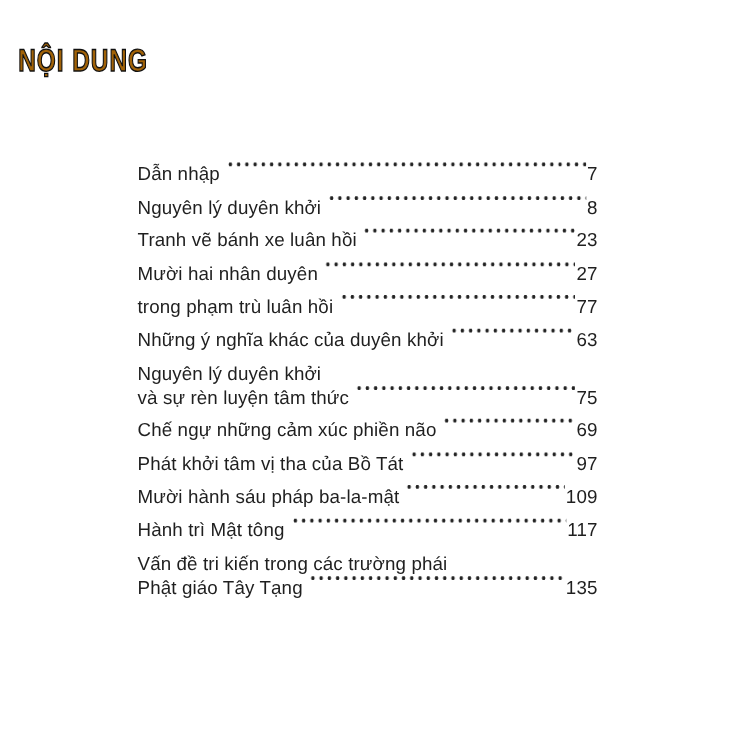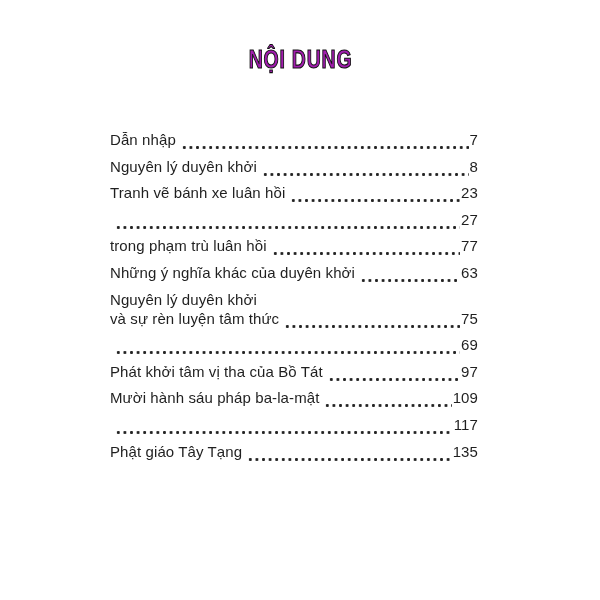--- a/index.html
+++ b/index.html
@@ -7,26 +7,25 @@
     position: relative;
     width: 600px;
     height: 600px;
     background: #ffffff;
     font-family: "Liberation Sans", "DejaVu Sans", sans-serif;
     color: #1f1f1f;
     overflow: hidden;
   }
   .page-title {
     position: absolute;
-    top: 47px;
+    top: 37px;
     left: 0;
     right: 0;
-    text-align: center;
     line-height: 25px;
-    color: #a21caf;
+    color: #a16207;
   }
   .page-title .condensed {
     display: inline-block;
     font-size: 25px;
     font-weight: 800;
     letter-spacing: 1px;
     transform: scaleX(0.78);
     transform-origin: center;
     -webkit-text-stroke: 1.1px #101010;
     white-space: nowrap;
@@ -35,21 +34,21 @@
     position: absolute;
     left: 110px;
     top: 130px;
     width: 368px;
     font-size: 15px;
     letter-spacing: 0.1px;
   }
   .toc-entry { margin-bottom: 7.6px; }
   .toc-line {
     display: flex;
-    align-items: flex-end;
+    align-items: flex-start;
     line-height: 19px;
     white-space: nowrap;
   }
   .toc-label { flex: 0 0 auto; }
   .dot-leader {
     flex: 1 1 auto;
     min-width: 10px;
     height: 3px;
     margin-left: 5px;
     margin-right: 1px;
@@ -84,20 +83,21 @@
       </div>
       <div class="toc-entry">
         <div class="toc-line">
           <span class="toc-label">Tranh vẽ bánh xe luân hồi</span>
           <span class="dot-leader"></span>
           <span class="page-num">23</span>
         </div>
       </div>
       <div class="toc-entry">
         <div class="toc-line">
+          <span class="toc-label">Mười hai nhân duyên</span>
           <span class="dot-leader"></span>
           <span class="page-num">27</span>
         </div>
       </div>
       <div class="toc-entry">
         <div class="toc-line">
           <span class="toc-label">trong phạm trù luân hồi</span>
           <span class="dot-leader"></span>
           <span class="page-num">77</span>
         </div>
@@ -114,45 +114,50 @@
           <span class="toc-label">Nguyên lý duyên khởi</span>
         </div>
         <div class="toc-line">
           <span class="toc-label">và sự rèn luyện tâm thức</span>
           <span class="dot-leader"></span>
           <span class="page-num">75</span>
         </div>
       </div>
       <div class="toc-entry">
         <div class="toc-line">
+          <span class="toc-label">Chế ngự những cảm xúc phiền não</span>
           <span class="dot-leader"></span>
           <span class="page-num">69</span>
         </div>
       </div>
       <div class="toc-entry">
         <div class="toc-line">
           <span class="toc-label">Phát khởi tâm vị tha của Bồ Tát</span>
           <span class="dot-leader"></span>
           <span class="page-num">97</span>
         </div>
       </div>
       <div class="toc-entry">
         <div class="toc-line">
           <span class="toc-label">Mười hành sáu pháp ba-la-mật</span>
           <span class="dot-leader"></span>
           <span class="page-num">109</span>
         </div>
       </div>
       <div class="toc-entry">
         <div class="toc-line">
+          <span class="toc-label">Hành trì Mật tông</span>
           <span class="dot-leader"></span>
           <span class="page-num">117</span>
         </div>
       </div>
       <div class="toc-entry">
+        <div class="toc-line">
+          <span class="toc-label">Vấn đề tri kiến trong các trường phái</span>
+        </div>
         <div class="toc-line">
           <span class="toc-label">Phật giáo Tây Tạng</span>
           <span class="dot-leader"></span>
           <span class="page-num">135</span>
         </div>
       </div>
     </div>
 </div>
 
 </body></html>

